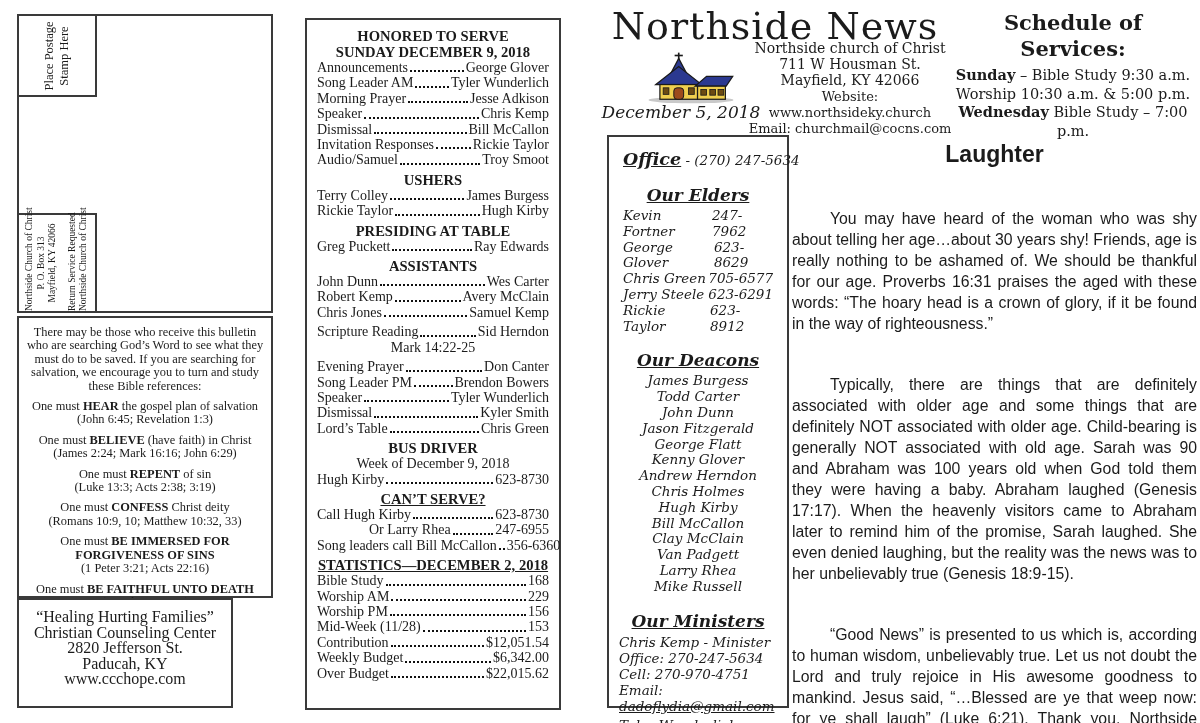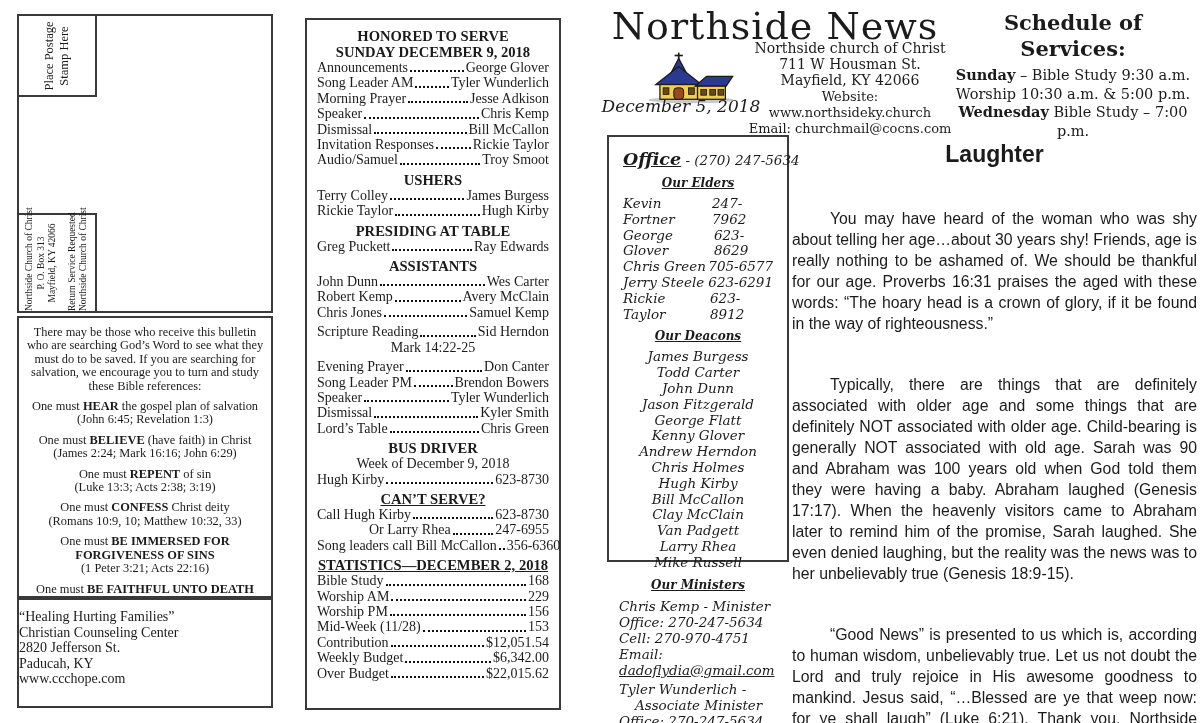--- a/index.html
+++ b/index.html
@@ -27,55 +27,55 @@
   .addrbox .rot{width:96px;font-size:9.5px;line-height:11.5px;}
   .addr-gap{height:8px;}
 
   
   .refs{left:17px;top:316px;width:256px;height:282px;padding:8px 7px 4px;
         text-align:center;font-size:12.4px;line-height:13.4px;}
   .refs .intro{margin-bottom:7px;}
   .step{margin-bottom:7px;}
 
   
-  .couns{left:17px;top:598px;width:256px;height:110px;padding-top:9px;
-         text-align:left;font-size:14px;line-height:15.5px;}
+  .couns{left:17px;top:598px;width:216px;height:110px;padding-top:9px;
+         text-align:center;font-size:16px;line-height:15.5px;}
 
   
   .serve{left:305px;top:18px;width:256px;height:692px;padding:8px 10px 13px;font-size:14px;}
   .mc-head{text-align:center;font-weight:bold;font-size:14.6px;line-height:16px;}
   .gap{margin-top:4px;}
   .ul{text-decoration:underline;}
   .drow{display:flex;line-height:15.4px;}
   .lbl{white-space:nowrap;}
   .val{white-space:nowrap;}
   .fill{flex:1 1 auto;min-width:6px;border-bottom:2px dotted #111;margin:0 2px 3px 2px;}
   .centerline{text-align:center;line-height:15.4px;}
   .cant div.drow:nth-of-type(2){padding-left:52px;}
 
   
-  .dir{left:607px;top:135px;width:182px;height:427px;padding:12px 10px 6px;
+  .dir{left:607px;top:135px;width:182px;height:573px;padding:12px 10px 6px;
        font-style:italic;font-family:"DejaVu Serif", serif;font-size:13.5px;}
   .office-line{padding-left:4px;margin-bottom:4px;white-space:nowrap;}
   .office-word{font-weight:bold;font-size:17.5px;text-decoration:underline;}
   .office-num{font-size:13.5px;}
-  .dir-head{text-align:center;font-weight:bold;font-size:12px;line-height:19px;
-            text-decoration:underline;margin-top:5px;margin-bottom:3px;}
+  .dir-head{text-align:center;font-weight:bold;font-size:17px;line-height:19px;
+            text-decoration:underline;margin-top:17px;margin-bottom:3px;}
   .elder{display:flex;justify-content:space-between;line-height:15.8px;padding:0 4px;}
   .deacon{text-align:center;line-height:15.8px;}
   .minister{line-height:16.1px;margin-bottom:3px;}
   .minister .indent{padding-left:16px;}
   .email{text-decoration:underline;}
 
   
   .mast-title{position:absolute;left:600px;top:4px;width:350px;text-align:center;
               font-family:"DejaVu Serif", serif;font-size:38px;line-height:44px;
               letter-spacing:1px;}
   .church-art{position:absolute;left:646px;top:50px;width:90px;height:56px;}
-  .mast-date{position:absolute;left:600px;top:96px;width:162px;text-align:center;
+  .mast-date{position:absolute;left:600px;top:102px;width:162px;text-align:center;
              font-style:italic;font-family:"DejaVu Serif", serif;font-size:17px;}
   .mast-addr{position:absolute;left:748px;top:40px;width:204px;text-align:center;
              font-family:"DejaVu Serif", serif;font-size:13px;line-height:16.2px;}
   .mast-addr .big{font-size:14px;}
   .schedule{position:absolute;left:948px;top:10px;width:250px;text-align:center;
             font-family:"DejaVu Serif", serif;}
   .sched-title{font-size:21px;font-weight:bold;line-height:26px;margin-bottom:4px;}
   .sched-line{font-size:14.5px;line-height:18.5px;}
   .sched-line b{font-weight:bold;}
 

